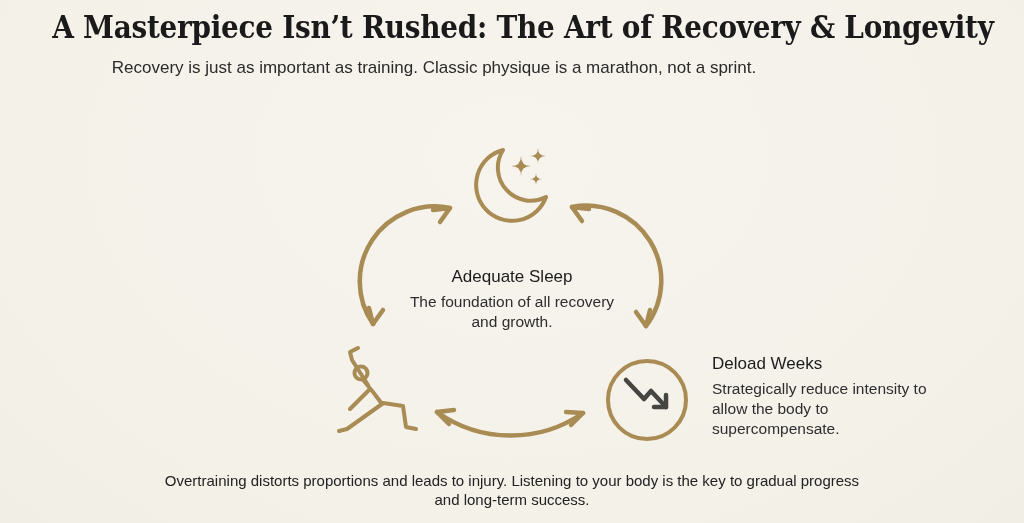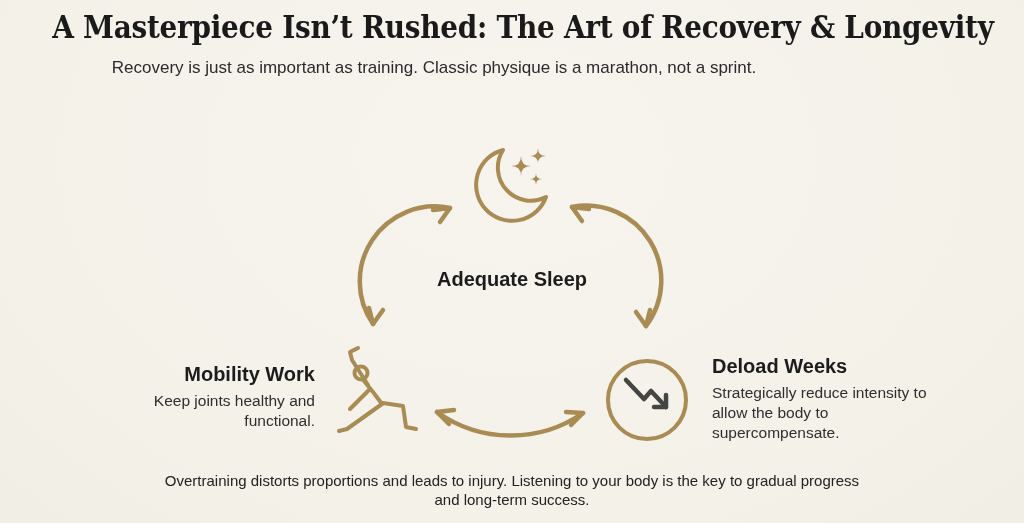--- a/index.html
+++ b/index.html
@@ -16,21 +16,21 @@
     font-family:"DejaVu Serif","Liberation Serif",serif;
     font-weight:700;font-size:31px;line-height:1.15;color:#1a1a1a;
     transform:scaleX(.90);transform-origin:center;
     letter-spacing:-.3px;white-space:nowrap;
   }
   .subtitle{
     top:58px;left:0;width:868px;text-align:center;
     font-size:17px;color:#2b2b2b;
   }
   .node{line-height:1.3;}
-  .node-title{font-size:20px;font-weight:700;color:#1c1c1c;margin-bottom:4px;}
+  .node-title{font-size:17px;font-weight:400;color:#1c1c1c;margin-bottom:4px;}
   .node-desc{font-size:15.5px;color:#2e2e2e;}
   .node-sleep{top:266px;left:397px;width:230px;text-align:center;}
   .node-mobility{top:361px;left:95px;width:220px;text-align:right;}
   .node-deload{top:353px;left:712px;width:226px;text-align:left;}
   .footer-text{
     top:471px;left:50%;transform:translateX(-50%);width:715px;
     text-align:center;font-size:15px;line-height:1.28;color:#222222;
   }
   svg.diagram{top:0;left:0;}
 </style>
@@ -80,26 +80,23 @@
       <path d="M 636,312 L 646,326 L 650,310"></path>
 
       <path d="M 437,412 A 127 127 0 0 0 583,413"></path>
       <path d="M 454,410 L 437,412 L 449,424"></path>
       <path d="M 571,425 L 583,413 L 566,412"></path>
     </g>
   </svg>
 
   <div class="abs node node-sleep">
     <div class="node-title">Adequate Sleep</div>
+    <div class="node-desc">The foundation of all recovery and growth.</div>
   </div>
 
-  <div class="abs node node-mobility">
-    <div class="node-title">Mobility Work</div>
-    <div class="node-desc">Keep joints healthy and functional.</div>
-  </div>
 
   <div class="abs node node-deload">
     <div class="node-title">Deload Weeks</div>
     <div class="node-desc">Strategically reduce intensity to allow the body to supercompensate.</div>
   </div>
 
   <div class="abs footer-text">Overtraining distorts proportions and leads to injury. Listening to your body is the key to gradual progress and long-term success.</div>
 
 </div>
 

